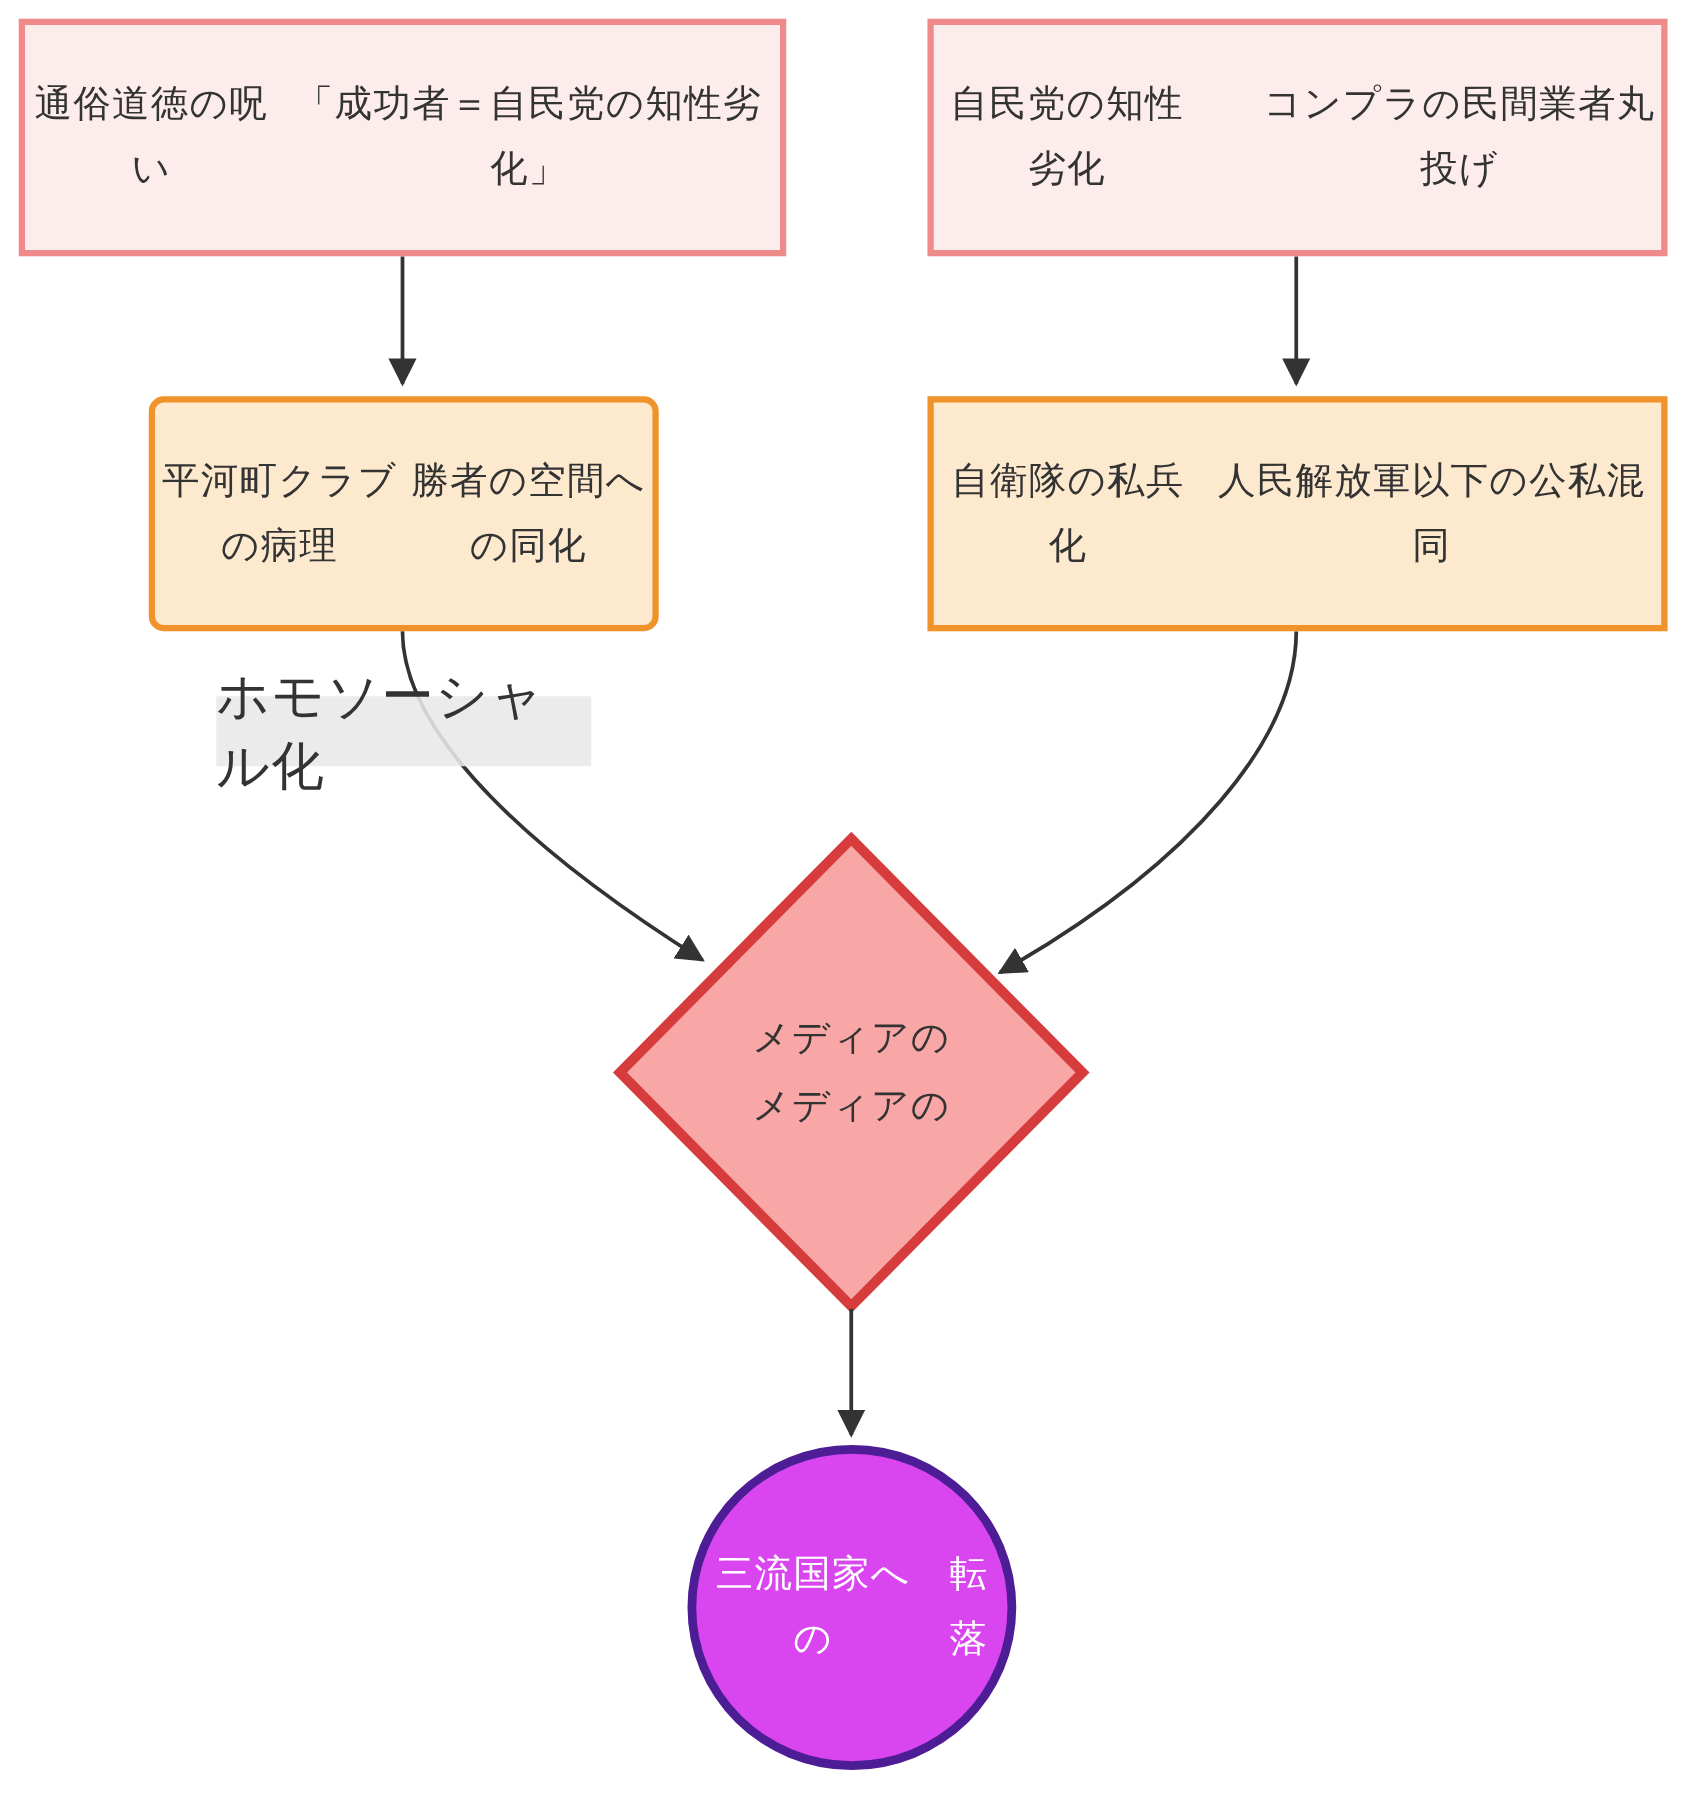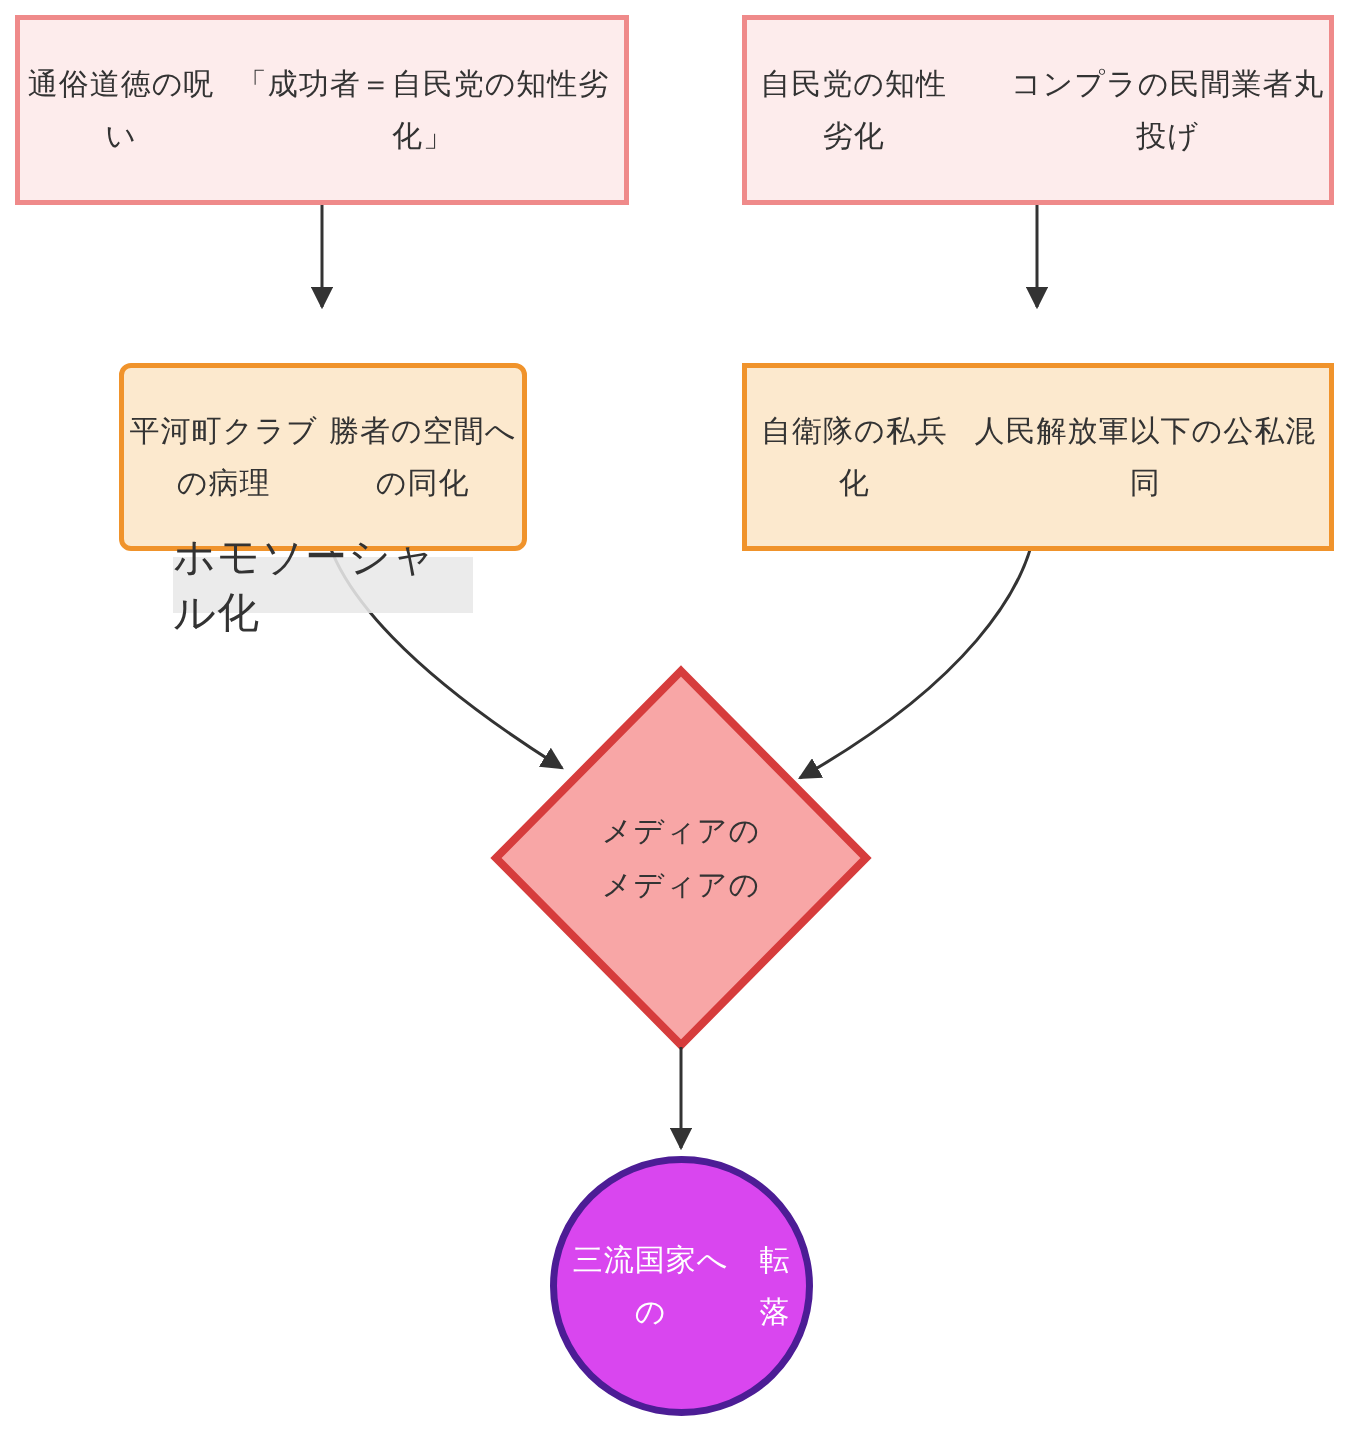--- a/index.html
+++ b/index.html
@@ -35,21 +35,20 @@
     line-height: 1.75;
     letter-spacing: 1px;
   }
   .node-pink {
     background: #FDECEC;
     border: 5px solid #EF8A8A;
   }
   .node-orange {
     background: #FCE9CE;
     border: 5px solid #F0932B;
-    margin-top: 46px;
   }
   .rounded {
     border-radius: 12px;
   }
   .node-circle {
     background: #d946ef;
     border: 7px solid #4c1d95;
     border-radius: 50%;
     color: #ffffff;
   }

